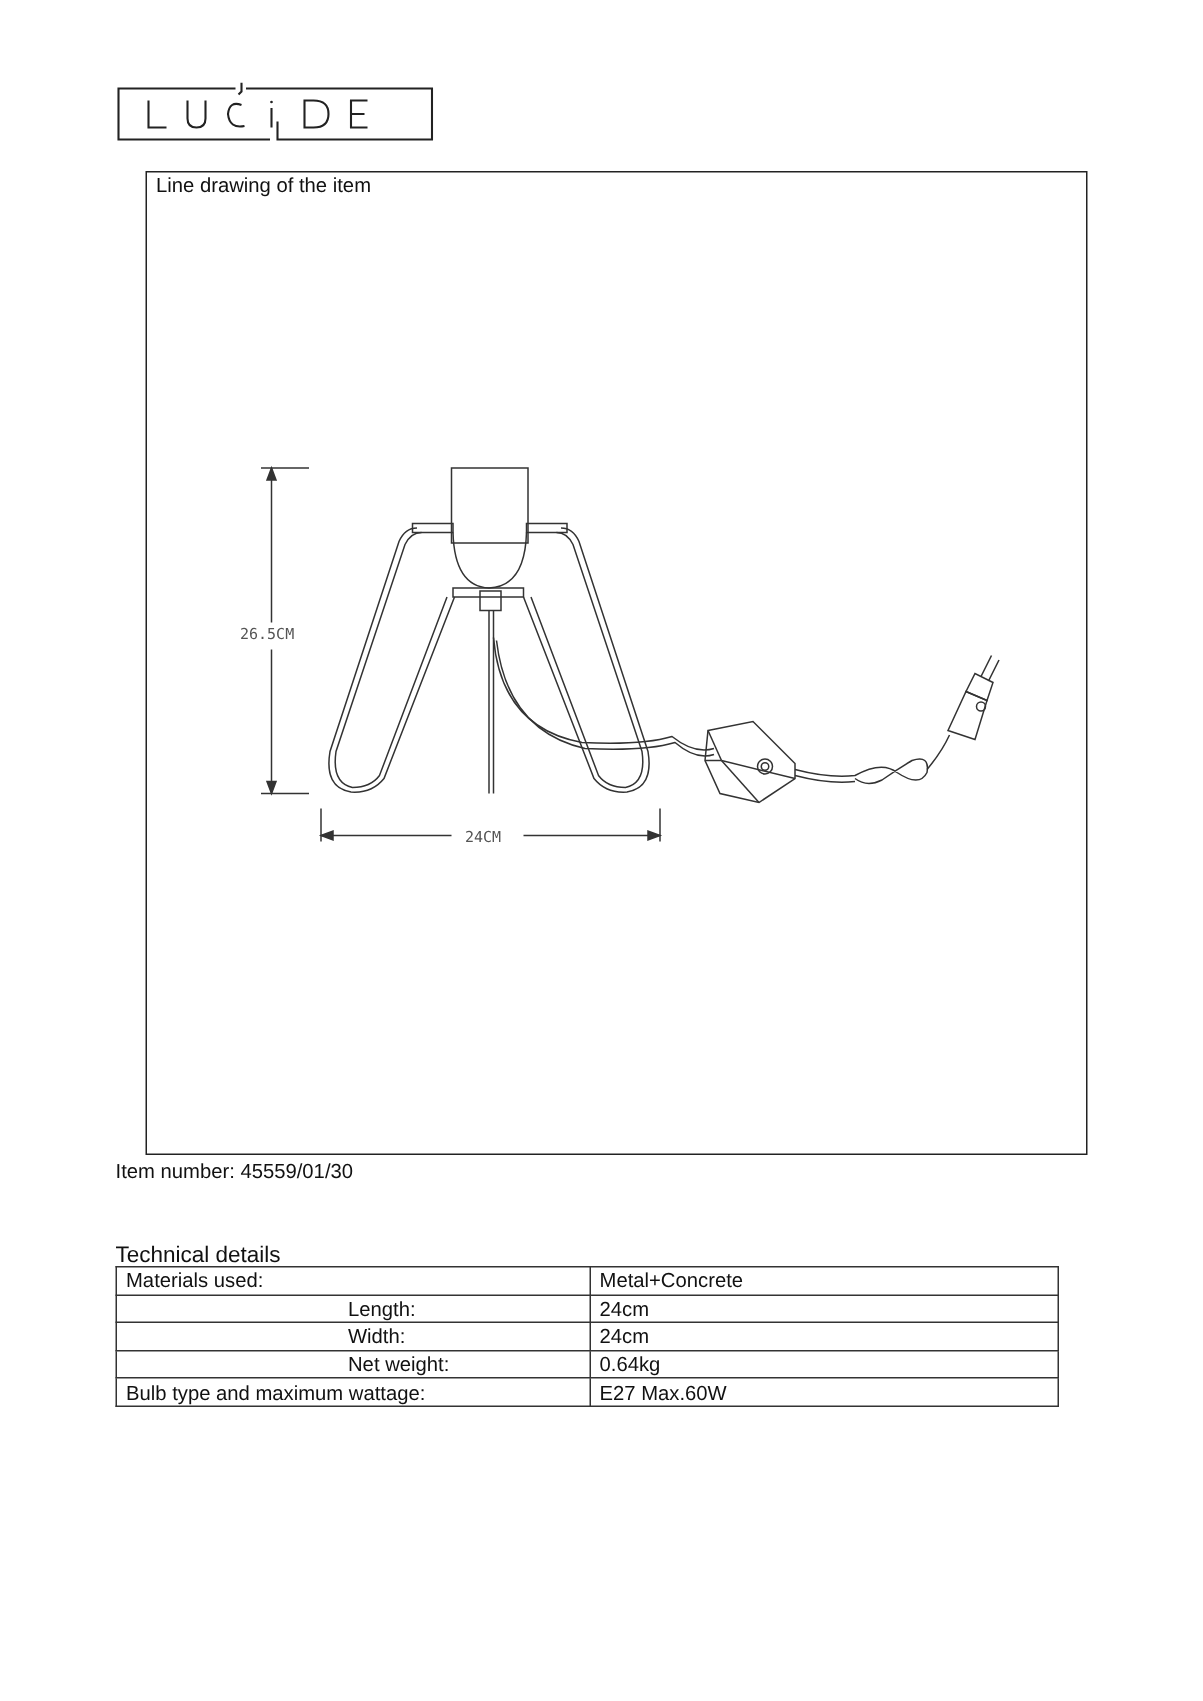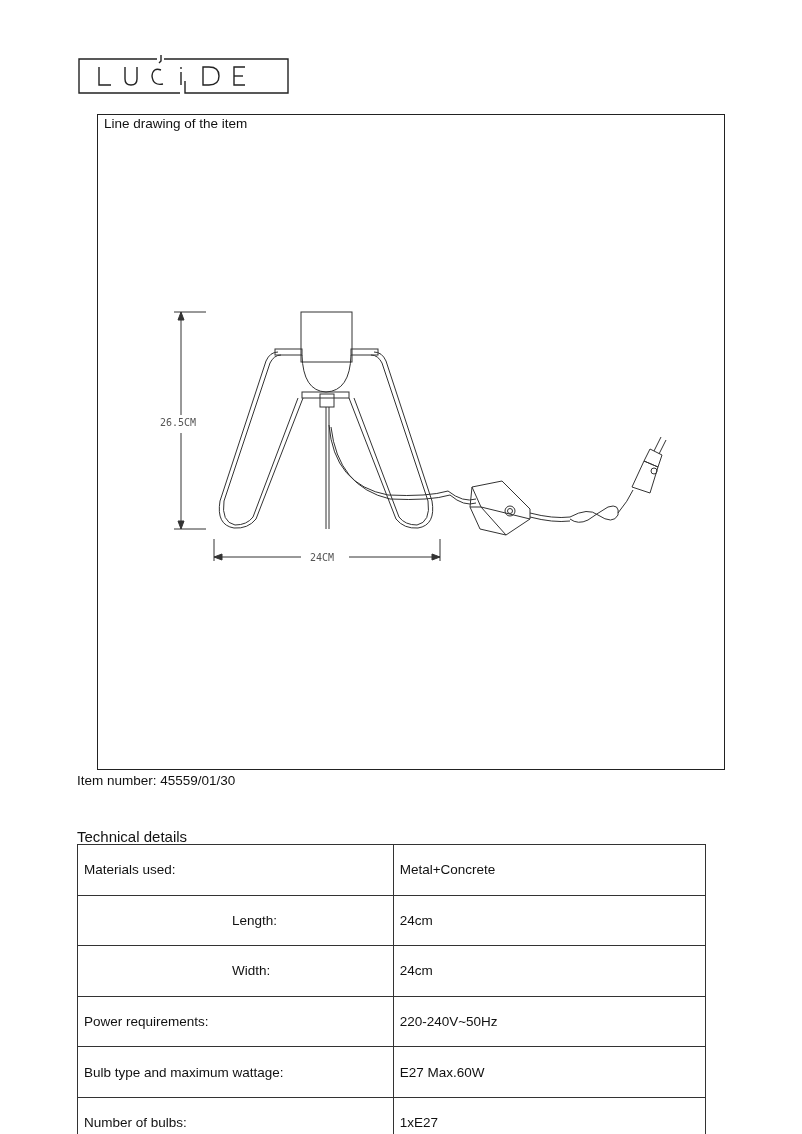--- a/index.html
+++ b/index.html
@@ -8,21 +8,21 @@
     .logo { position: absolute; left: 77px; top: 55px; width: 212px; height: 40px; }
     .logo svg { width: 100%; height: 100%; display: block; }
     .drawing-box { position: absolute; left: 77px; top: 114px; width: 628px; height: 656px;
                    border: 1px solid #222; box-sizing: border-box; margin-left: 20px; }
     .drawing-title { position: absolute; left: 6px; top: 1px; font-size: 13.5px; }
     .drawing-svg { position: absolute; left: 0; top: 0; width: 628px; height: 656px; }
     .item-number { position: absolute; left: 77px; top: 773px; font-size: 13.5px; }
     .tech-title { position: absolute; left: 77px; top: 828px; font-size: 15px; }
     table.specs { position: absolute; left: 77px; top: 844px; width: 629px;
                   border-collapse: collapse; font-size: 13.5px; }
-    table.specs td { border: 1px solid #333; height: 17.6px; padding: 16px 6px;
+    table.specs td { border: 1px solid #333; height: 17.6px; padding: 0 6px;
                      line-height: 17px; vertical-align: middle; white-space: nowrap; }
     table.specs td.label { width: 303px; }
     table.specs td.value { width: 300px; }
     .sub { display: inline-block; width: 148px; }
     .sub-label { display: inline-block; }
     .dim-text { font-family: "DejaVu Sans Mono", monospace; font-size: 10px; fill: #555; }
   </style>
 </head>
 <body>
 
@@ -124,25 +124,21 @@
     </tr>
     <tr>
       <td class="label"><span class="sub"></span><span class="sub-label">Length:</span></td>
       <td class="value">24cm</td>
     </tr>
     <tr>
       <td class="label"><span class="sub"></span><span class="sub-label">Width:</span></td>
       <td class="value">24cm</td>
     </tr>
     <tr>
-      <td class="label">Power requirements:</td>
-      <td class="value">220-240V~50Hz</td>
+      <td class="label"><span class="sub"></span><span class="sub-label">Net weight:</span></td>
+      <td class="value">0.64kg</td>
     </tr>
     <tr>
       <td class="label">Bulb type and maximum wattage:</td>
       <td class="value">E27 Max.60W</td>
     </tr>
-    <tr>
-      <td class="label">Number of bulbs:</td>
-      <td class="value">1xE27</td>
-    </tr>
   </tbody>
 </table>
 
 </body></html>

